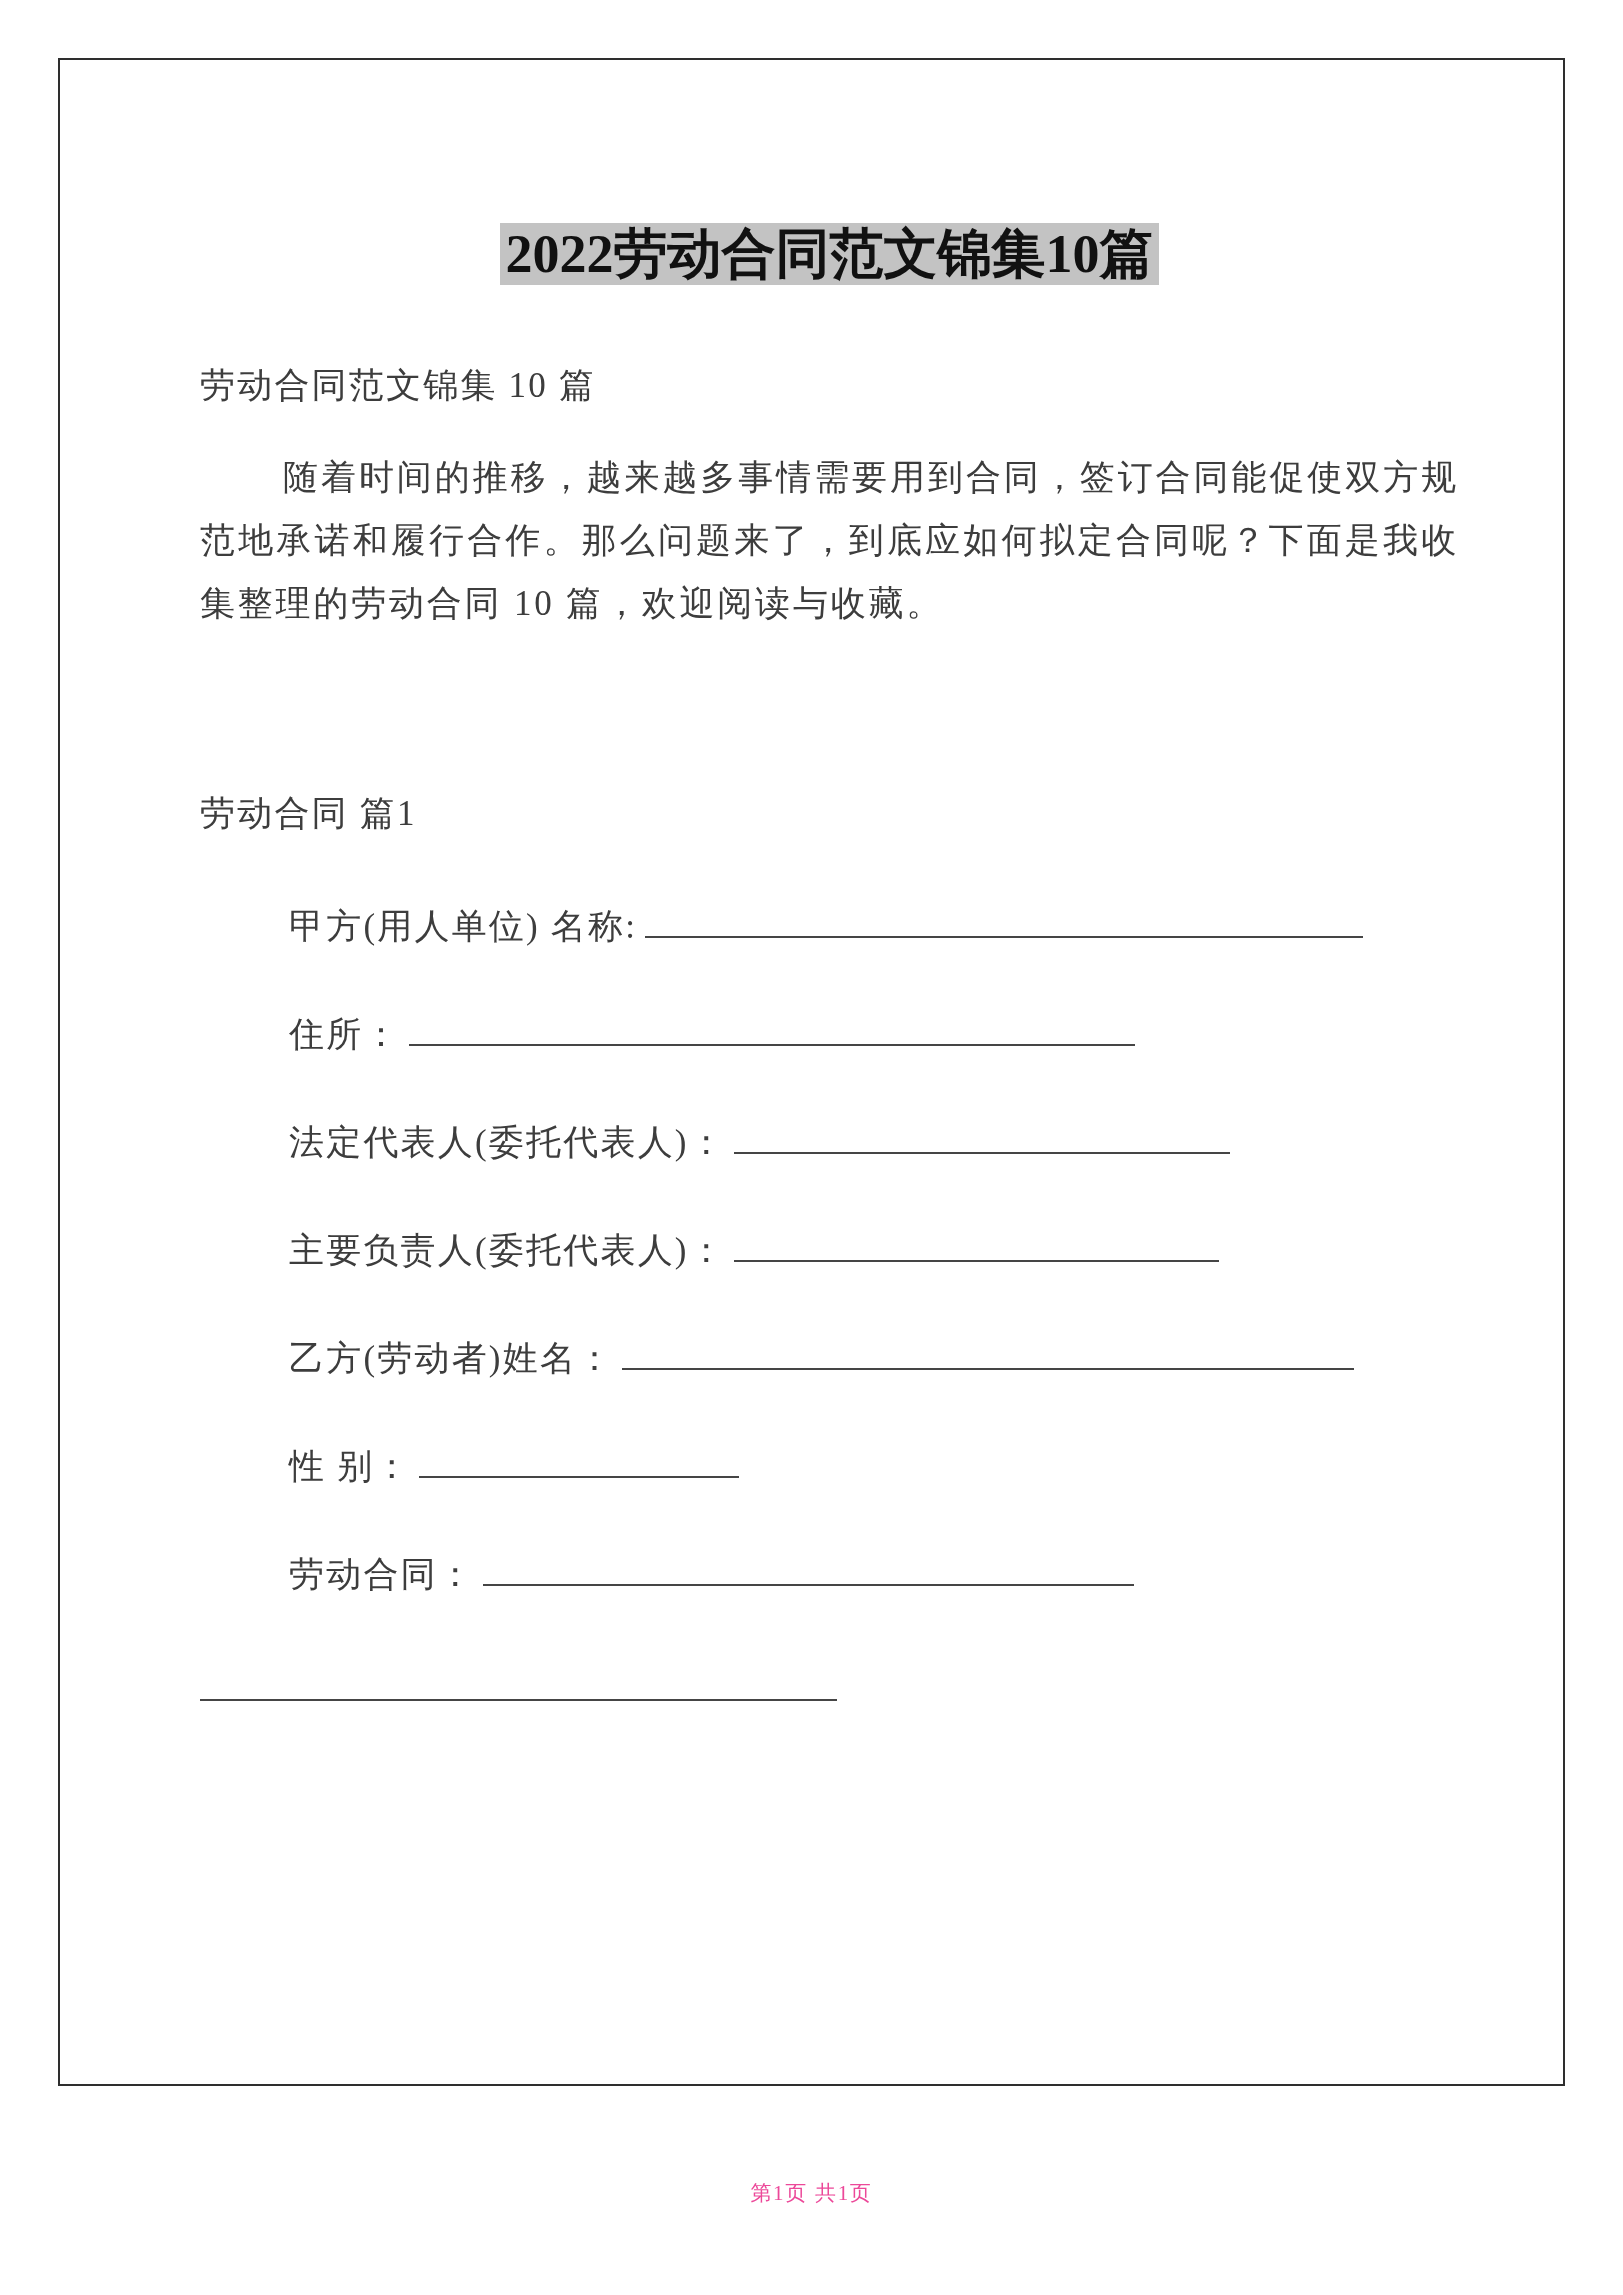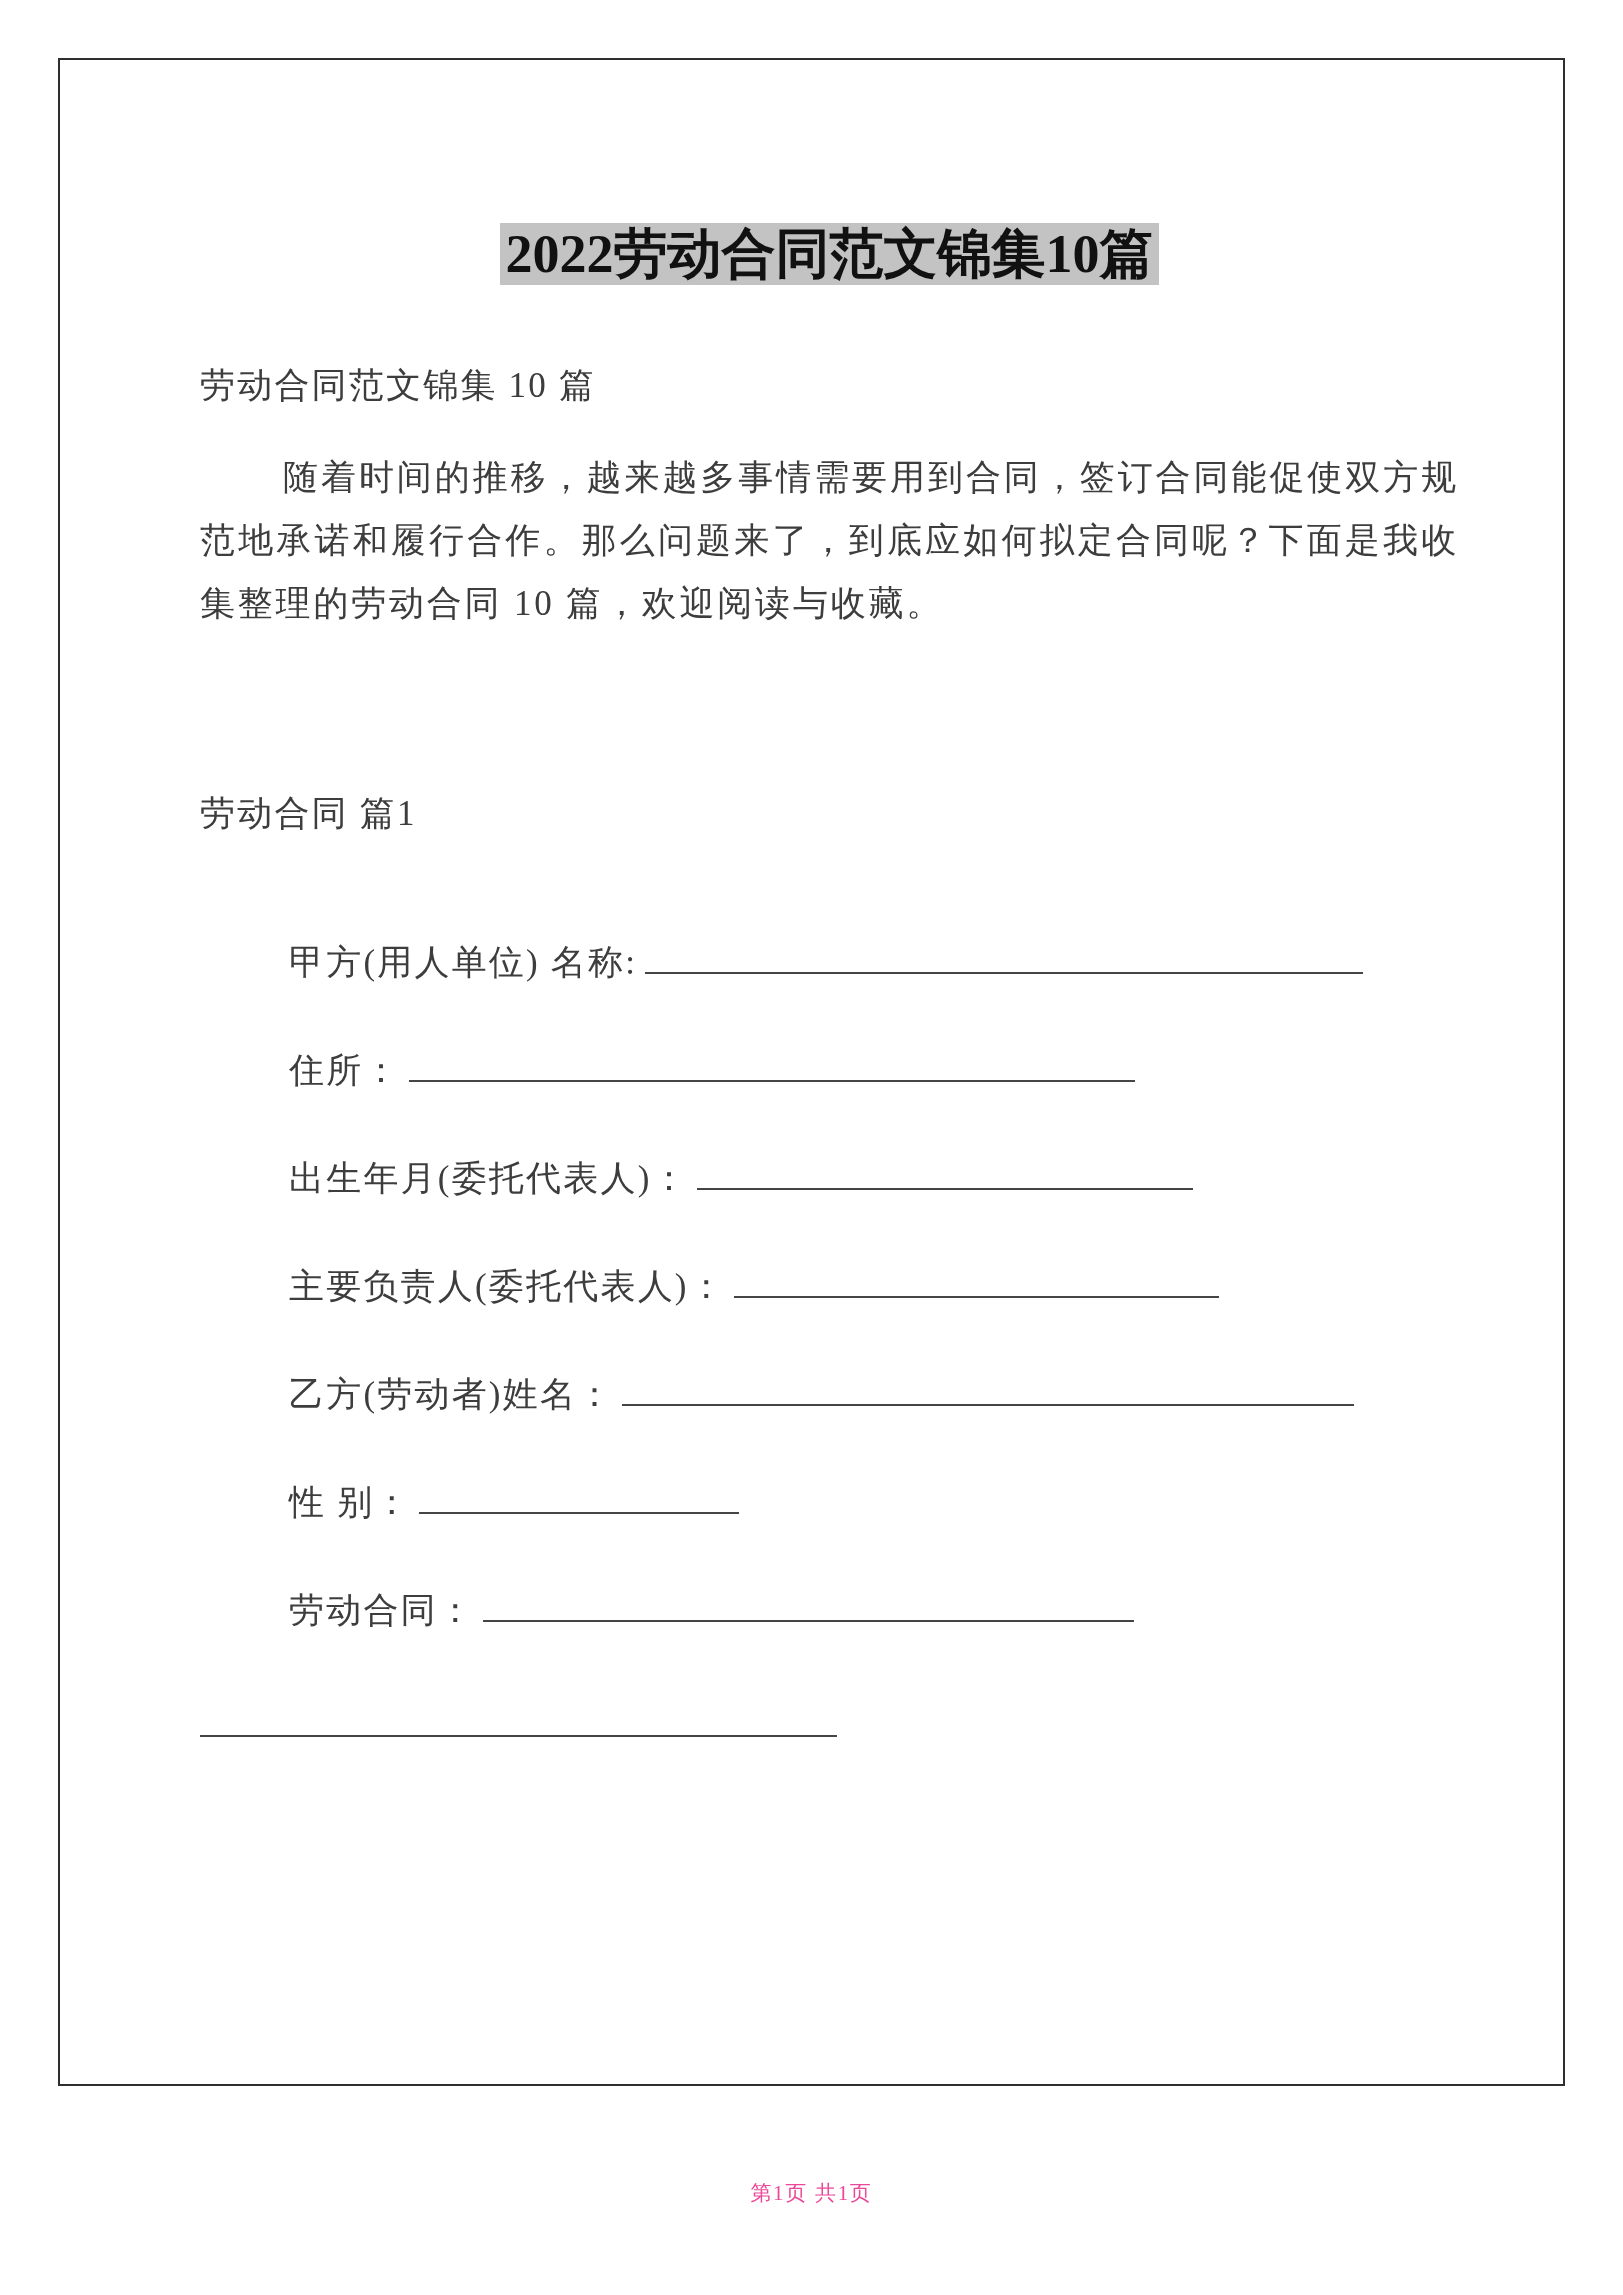--- a/index.html
+++ b/index.html
@@ -67,21 +67,21 @@
   }
   .field-line {
     margin: 65px 0 0 0;
     padding-left: 89px;
     font-size: 35px;
     line-height: 42px;
     letter-spacing: 2.2px;
     white-space: nowrap;
   }
   .field-line.first {
-    margin-top: 106px;
+    margin-top: 70px;
   }
   .blank {
     display: inline-block;
     border-bottom: 2.2px solid #454545;
     height: 31px;
     margin-left: 7.9px;
     vertical-align: baseline;
   }
   .id-line {
     margin: 67px 0 0 0;
@@ -130,21 +130,21 @@
 
     <div class="field-line first">
       <span>甲方(用人单位) 名称:</span><span class="blank" style="width:718px"></span>
     </div>
 
     <div class="field-line">
       <span>住所：</span><span class="blank" style="width:726px"></span>
     </div>
 
     <div class="field-line">
-      <span>出生年月(委托代表人)：</span><span class="blank" style="width:496px"></span>
+      <span>法定代表人(委托代表人)：</span><span class="blank" style="width:496px"></span>
     </div>
 
     <div class="field-line">
       <span>主要负责人(委托代表人)：</span><span class="blank" style="width:485px"></span>
     </div>
 
     <div class="field-line">
       <span>乙方(劳动者)姓名：</span><span class="blank" style="width:732px"></span>
     </div>
 

